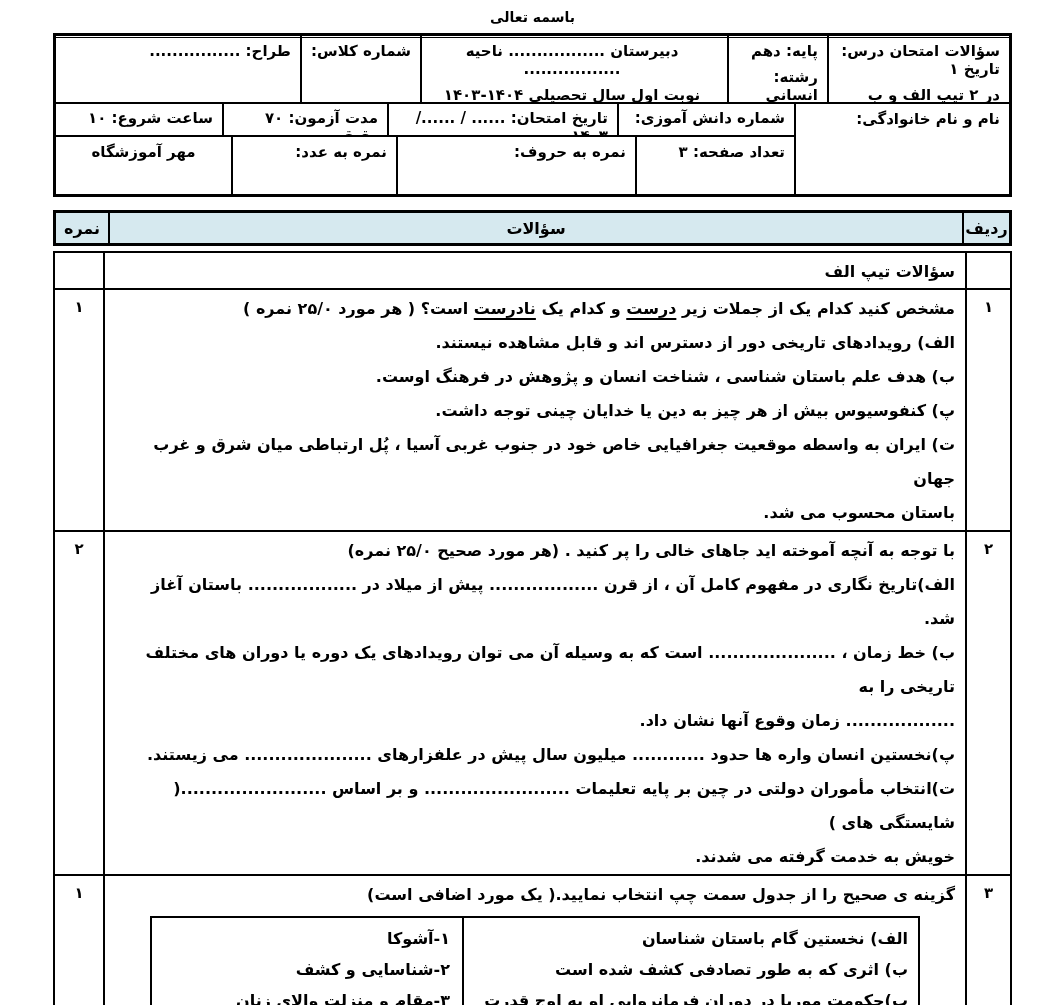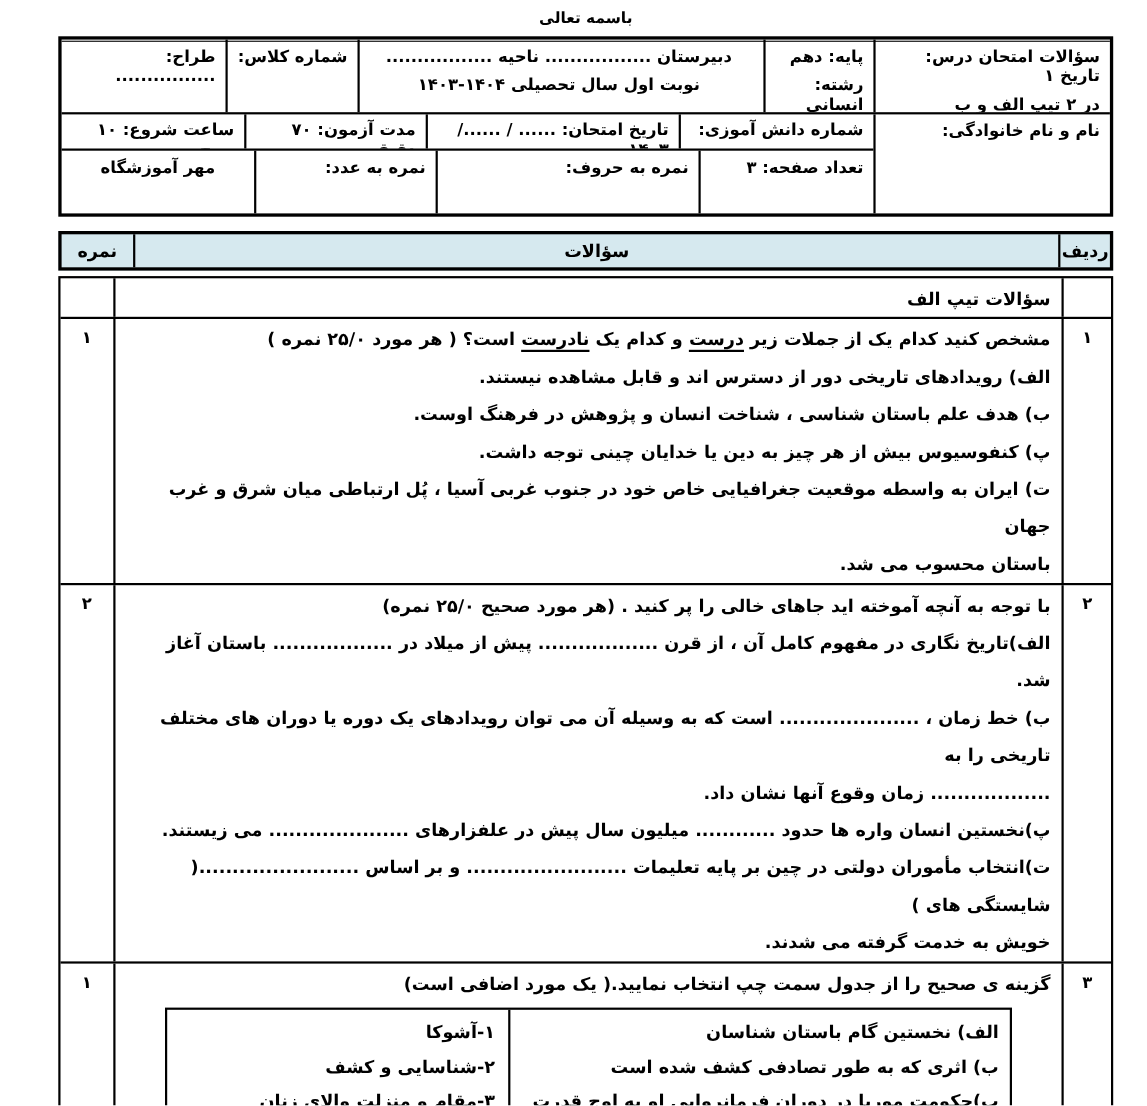--- a/index.html
+++ b/index.html
@@ -25,21 +25,21 @@
   .r2 .hdr-cell { padding-top:5px; }
   .r3 { height:57px; }
   .c-name { width:215px; border-left:2px solid #000; padding:6px 9px; text-align:right; }
   .c-stamp { text-align:center; padding-right:4px; }
 
   
   .bar { margin-top:13px; height:36px; border:3px solid #000; background:#d6e9ef; display:flex; font-weight:bold; font-size:16px; }
   .bar-cell { display:flex; align-items:center; justify-content:center; }
   .bar-no { width:47px; border-left:2px solid #000; }
   .bar-q { flex:1; border-left:2px solid #000; }
-  .bar-score { width:65px;text-align:center; }
+  .bar-score { width:52px;text-align:center; }
 
   
   .qtable { margin-top:5px; border:2px solid #000; }
   .q-row { display:flex; border-bottom:2px solid #000; }
   .q-row:last-child { border-bottom:none; }
   .cell-no { width:45px; border-left:2px solid #000; text-align:center; padding-top:8px; font-weight:bold; font-size:15px; flex:0 0 auto; }
   .cell-score { width:50px; border-right:2px solid #000; text-align:center; padding-top:8px; font-weight:bold; font-size:15px; flex:0 0 auto; }
   .cell-q { flex:1; padding:2px 10px 0 10px; font-weight:bold; font-size:16px; line-height:34px; }
   .section-row { min-height:36px; }
   .section-row .cell-q { line-height:33px; }
@@ -54,29 +54,29 @@
 </head>
 <body>
 
 <div id="page">
   <div class="content">
 
     <div class="bismillah">باسمه تعالی</div>
 
     <div class="hdr">
       <div class="hdr-row r1">
-        <div class="hdr-cell" style="width:215px">
+        <div class="hdr-cell" style="width:182px">
           <div>سؤالات امتحان درس: تاریخ ۱</div>
           <div class="line2">در ۲ تیپ الف و ب</div>
         </div>
         <div class="hdr-cell" style="width:100px">
           <div>پایه:  دهم</div>
           <div class="line2">رشته: انسانی</div>
         </div>
-        <div class="hdr-cell c-school" style="width:369px">
+        <div class="hdr-cell c-school" style="width:307px">
           <div>دبیرستان ................. ناحیه .................</div>
           <div class="line2">نوبت اول سال تحصیلی ۱۴۰۴-۱۴۰۳</div>
         </div>
         <div class="hdr-cell" style="width:120px">شماره کلاس:</div>
         <div class="hdr-cell" style="flex:1">طراح: ................</div>
       </div>
 
       <div class="hdr-row" style="height:90px">
         <div class="c-name">نام و نام خانوادگی:</div>
         <div class="merge-col">

